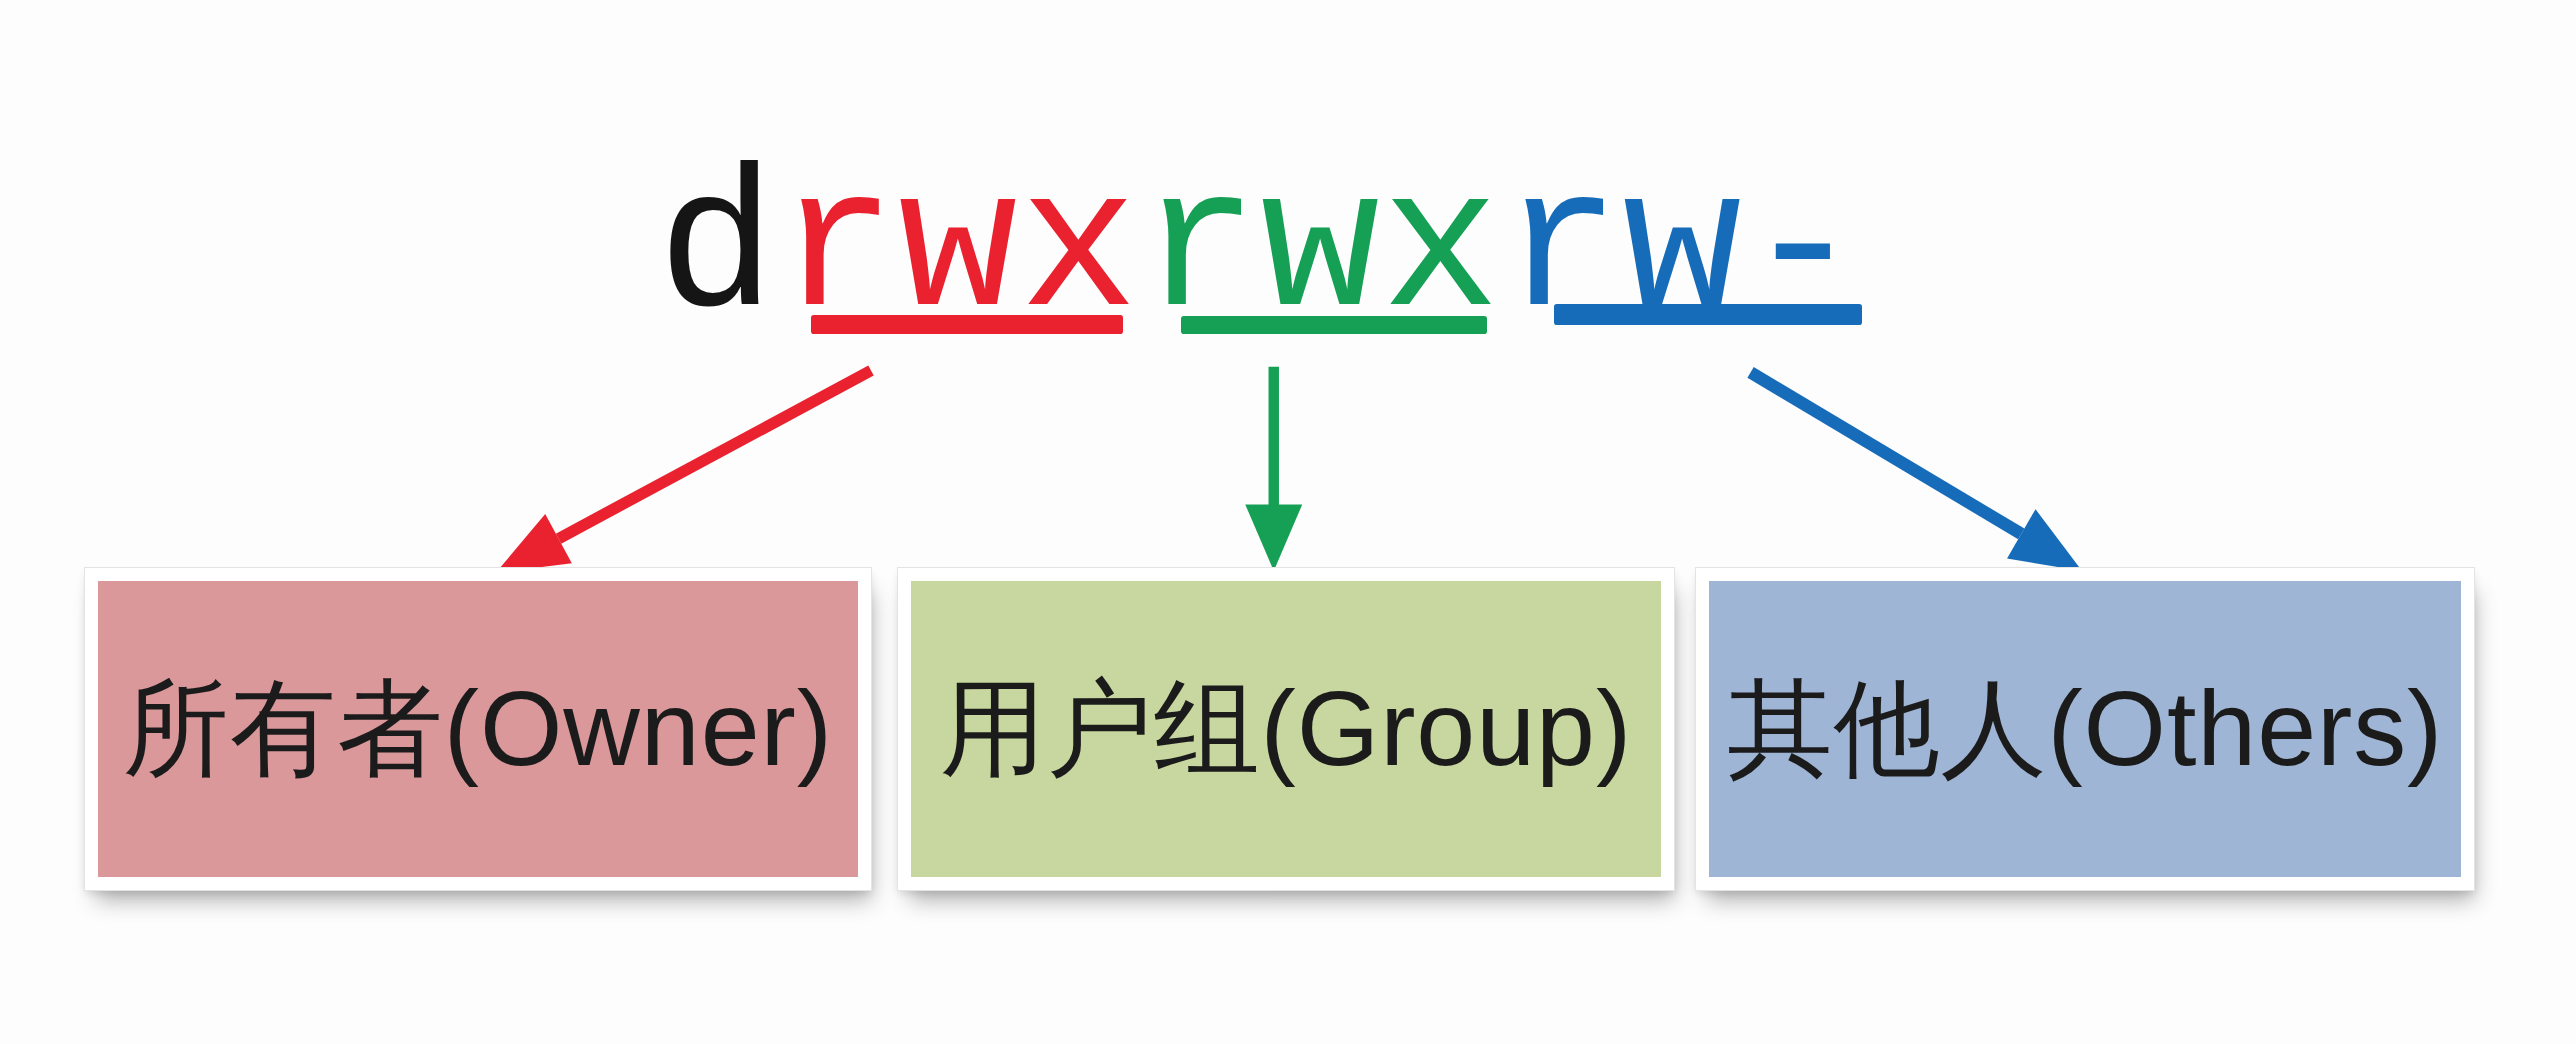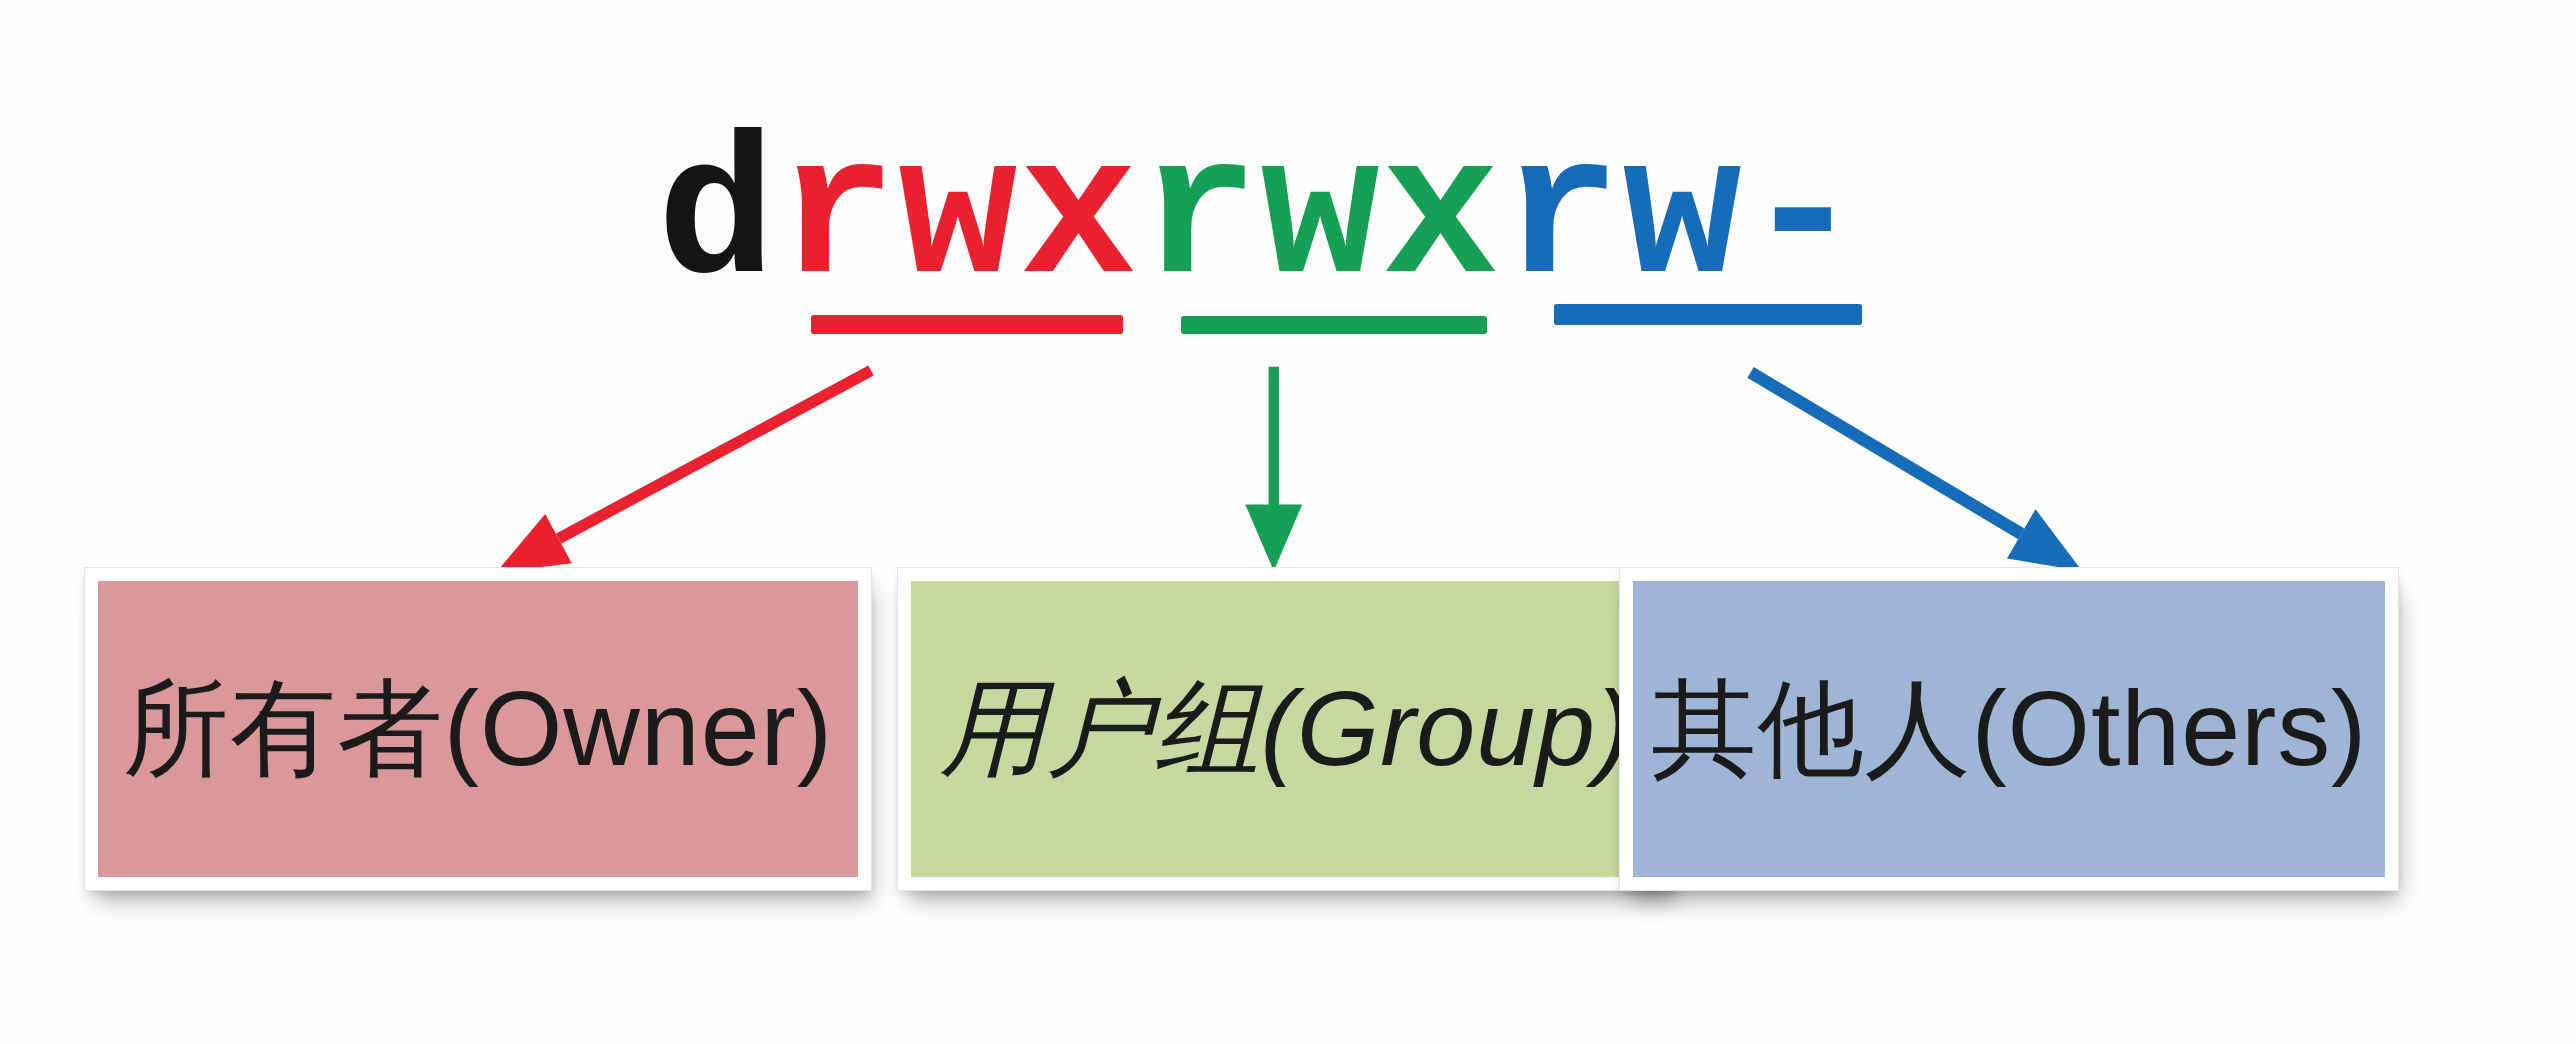--- a/index.html
+++ b/index.html
@@ -7,23 +7,23 @@
     position:relative;
     width:2576px;height:1045px;
     background:#fdfdfd;
     overflow:hidden;
     font-family:"Liberation Sans","DejaVu Sans",sans-serif;
   }
 
   
   .perm-string{
     position:absolute;
-    left:657px;top:119px;
+    left:657px;top:152px;
     font-family:"Liberation Mono","DejaVu Sans Mono",monospace;
-    font-weight:bold;
+    font-weight:normal;
     font-size:198px;
     line-height:1;
     letter-spacing:1.9px;
     white-space:nowrap;
   }
   .perm-string span{display:inline-block;}
 
   
   .ubar{position:absolute;border-radius:2.8px;}
   .ubar.owner {left:811px; top:315px; width:312px; height:19px;}
@@ -37,22 +37,22 @@
   .card{
     position:absolute;
     top:568px;
     height:296px;
     border:13.3px solid #ffffff;
     outline:0.9px solid #e4e4e4;
     box-shadow:5.7px 17px 21px -5.7px rgba(0,0,0,0.30), 0 3.8px 7.6px rgba(0,0,0,0.10);
     display:flex;align-items:center;justify-content:center;
   }
   .card.owner {left:85px;  width:760px;}
-  .card.group {left:898px; width:750px;font-style:italic;}
-  .card.others{left:1620px;width:752px;}
+  .card.group {left:898px; width:750px;}
+  .card.others{left:1696px;width:752px;}
   .card .label{
     font-size:106px;
     color:#1b1b1b;
     white-space:nowrap;
     letter-spacing:0.9px;
   }
 </style>
 </head>
 <body>
 

